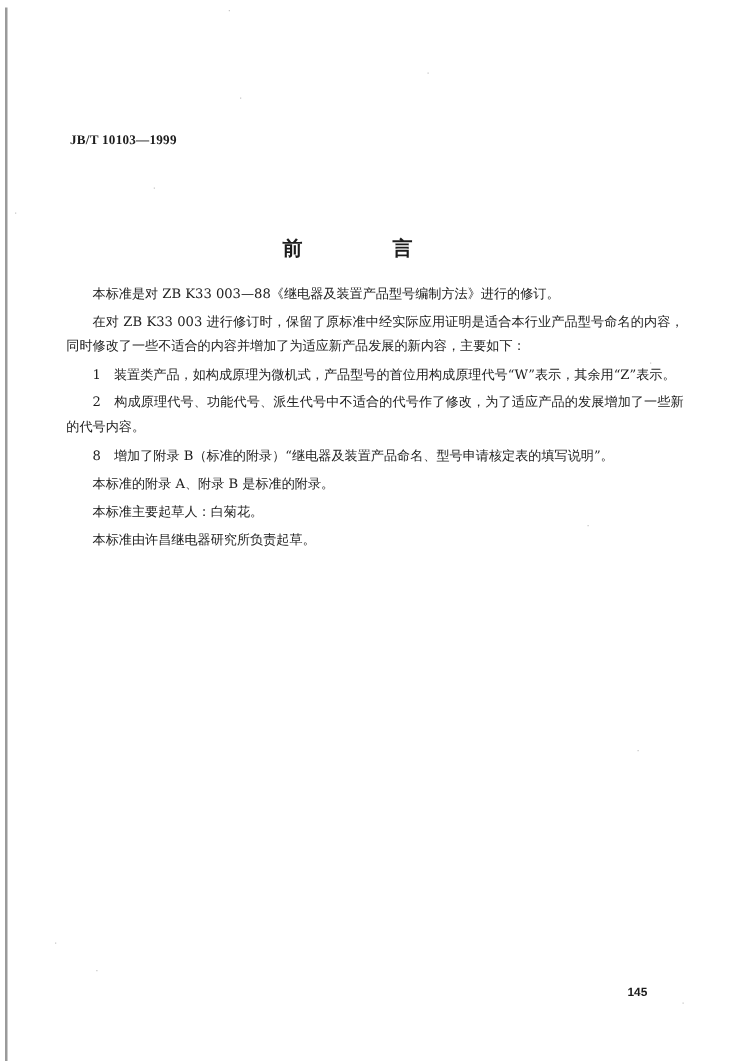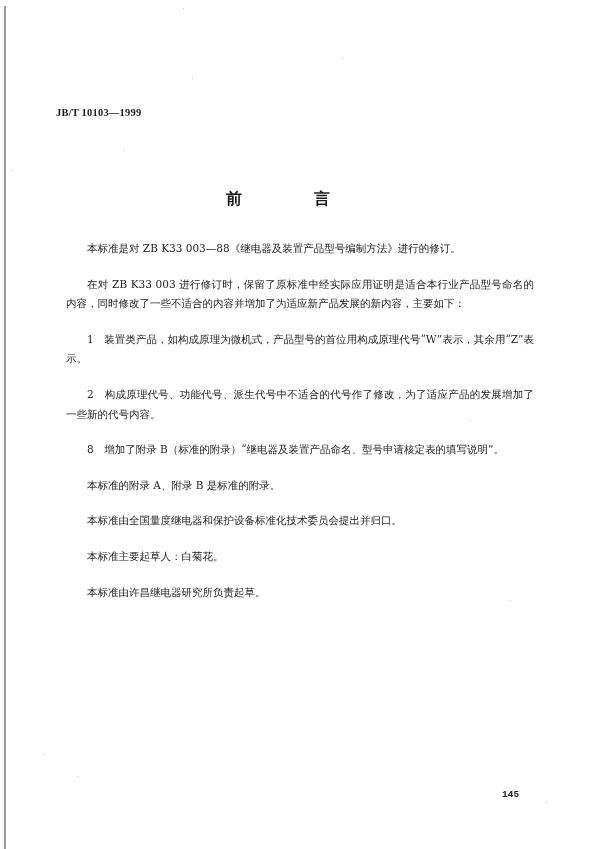--- a/index.html
+++ b/index.html
@@ -46,29 +46,29 @@
     }
     .body-text {
       position: absolute;
       left: 50px;
       top: 223px;
       width: 500px;
       font-size: 10.5px;
       line-height: 19.6px;
     }
     .para {
-      margin: 16px;
+      margin: 3px;
       text-indent: 21px;
       text-align: justify;
     }
     .page-number {
       position: absolute;
       left: 502px;
       top: 789px;
-      font-family: Liberation Mono, monospace;
+      font-family: Liberation Sans, sans-serif;
       font-weight: bold;
       font-size: 9.5px;
       text-align: right;
     }
     .speck {
       position: absolute;
       width: 1px;
       height: 1px;
       background: #c8c8c8;
     }
@@ -82,21 +82,20 @@
 
 <div class="title">前　言</div>
 
 <div class="body-text">
   <p class="para">本标准是对 ZB K33 003—88《继电器及装置产品型号编制方法》进行的修订。</p>
   <p class="para">在对 ZB K33 003 进行修订时，保留了原标准中经实际应用证明是适合本行业产品型号命名的内容，同时修改了一些不适合的内容并增加了为适应新产品发展的新内容，主要如下：</p>
   <p class="para">1　装置类产品，如构成原理为微机式，产品型号的首位用构成原理代号“W”表示，其余用“Z”表示。</p>
   <p class="para">2　构成原理代号、功能代号、派生代号中不适合的代号作了修改，为了适应产品的发展增加了一些新的代号内容。</p>
   <p class="para">8　增加了附录 B（标准的附录）“继电器及装置产品命名、型号申请核定表的填写说明”。</p>
   <p class="para">本标准的附录 A、附录 B 是标准的附录。</p>
-  <p class="para">本标准由全国量度继电器和保护设备标准化技术委员会提出并归口。</p>
   <p class="para">本标准主要起草人：白菊花。</p>
   <p class="para">本标准由许昌继电器研究所负责起草。</p>
 </div>
 
 <div class="page-number">145</div>
 
 <div class="speck" style="left:183px;top:8px"></div>
 <div class="speck" style="left:342px;top:58px"></div>
 <div class="speck" style="left:192px;top:78px"></div>
 <div class="speck" style="left:12px;top:170px"></div>

